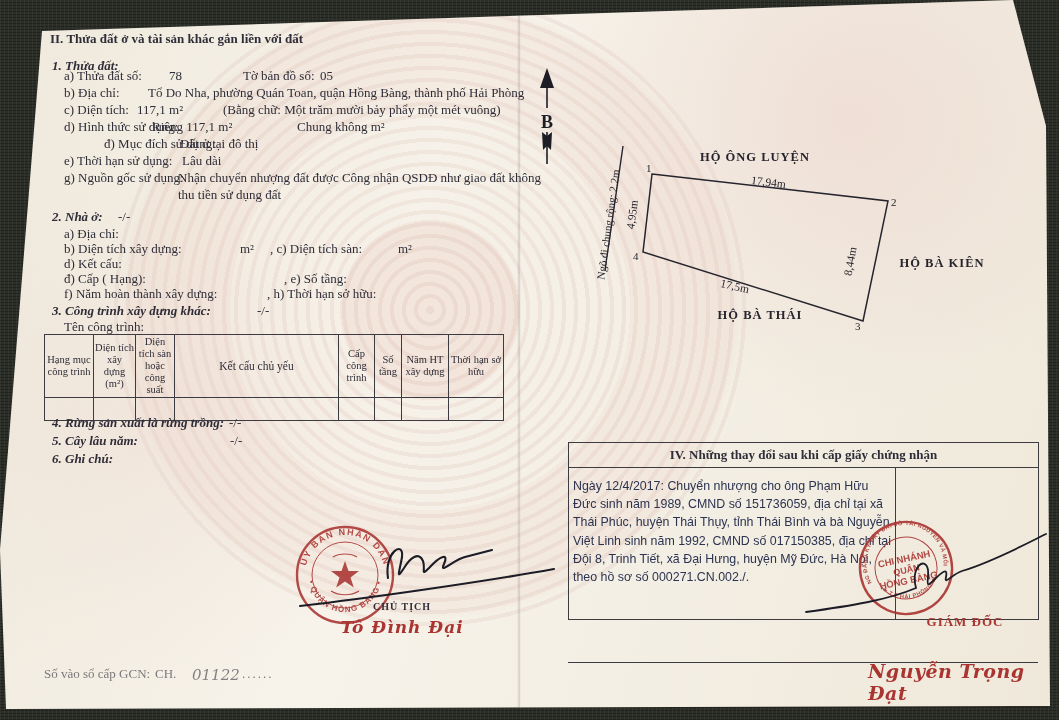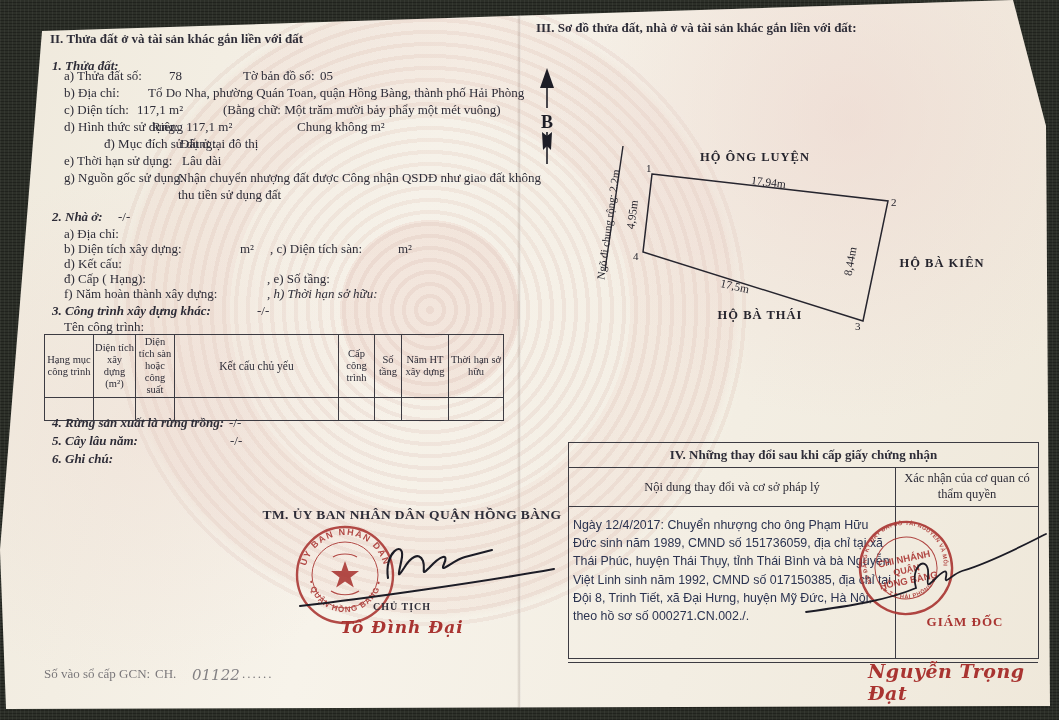--- a/index.html
+++ b/index.html
@@ -111,25 +111,25 @@
     <span style="left:0;">b) Diện tích xây dựng:</span>
     <span style="left:176px;">m²</span>
     <span style="left:206px;">, c) Diện tích sàn:</span>
     <span style="left:334px;">m²</span>
   </div>
   <div class="row" style="left:64px;top:256px;">
     <span style="left:0;">d) Kết cấu:</span>
   </div>
   <div class="row" style="left:64px;top:271px;">
     <span style="left:0;">đ) Cấp ( Hạng):</span>
-    <span style="left:203px;">, e) Số tầng:</span>
+    <span style="left:220px;">, e) Số tầng:</span>
   </div>
   <div class="row" style="left:64px;top:286px;">
     <span style="left:0;">f) Năm hoàn thành xây dựng:</span>
-    <span style="left:203px;font-style:italic;">, h) Thời hạn sở hữu:</span>
+    <span style="left:203px;">, h) Thời hạn sở hữu:</span>
   </div>
 
   <div class="row b i" style="left:52px;top:303px;">
     <span style="left:0;">3. Công trình xây dựng khác:</span>
     <span style="left:205px;font-weight:normal;font-style:normal;">-/-</span>
   </div>
   <div class="row" style="left:64px;top:319px;">
     <span style="left:0;">Tên công trình:</span>
   </div>
 
@@ -175,21 +175,20 @@
     <span style="left:177px;font-weight:normal;font-style:normal;">-/-</span>
   </div>
   <div class="row b i" style="left:52px;top:433px;">
     <span style="left:0;">5. Cây lâu năm:</span>
     <span style="left:178px;font-weight:normal;font-style:normal;">-/-</span>
   </div>
   <div class="row b i" style="left:52px;top:451px;">
     <span style="left:0;">6. Ghi chú:</span>
   </div>
 
-  <div class="abs b" style="left:237px;top:507px;width:350px;text-align:center;font-size:13.5px;letter-spacing:.4px;">TM. ỦY BAN NHÂN DÂN QUẬN HỒNG BÀNG</div>
 
   <svg class="abs" style="left:293px;top:523px;opacity:.88;" width="104" height="104" viewBox="0 0 104 104">
     <circle class="stampline" cx="52" cy="52" r="48" stroke-width="2.4"></circle>
     <circle class="stampline" cx="52" cy="52" r="33" stroke-width="1"></circle>
     <defs>
       <path id="arcT" d="M 12,52 A 40,40 0 0 1 92,52"></path>
       <path id="arcB" d="M 15,52 A 37,37 0 0 0 89,52"></path>
     </defs>
     <text class="stamptext" font-size="9" letter-spacing="1.5"><textPath href="#arcT" startOffset="50%" text-anchor="middle">ỦY BAN NHÂN DÂN</textPath></text>
     <text class="stamptext" font-size="8" letter-spacing="1"><textPath href="#arcB" startOffset="50%" text-anchor="middle">• QUẬN HỒNG BÀNG •</textPath></text>
@@ -206,21 +205,20 @@
   <div class="abs b" style="left:342px;top:601px;width:120px;text-align:center;font-size:10px;letter-spacing:1px;">CHỦ TỊCH</div>
   <div class="abs red i b" style="left:312px;top:617px;width:180px;text-align:center;font-size:17px;font-family:'DejaVu Serif',serif;letter-spacing:1px;">Tô Đình Đại</div>
 
   <div class="row" style="left:44px;top:666px;opacity:.62;">
     <span style="left:0;">Số vào sổ cấp GCN:</span>
     <span style="left:111px;">CH.</span>
     <span class="hand" style="left:148px;font-size:15px;">01122</span>
     <span style="left:198px;letter-spacing:2px;">......</span>
   </div>
 
-  <div class="abs b" style="left:536px;top:20px;font-size:13px;">III. Sơ đồ thửa đất, nhà ở và tài sản khác gắn liền với đất:</div>
 
   <svg class="abs" style="left:532px;top:66px;" width="30" height="105" viewBox="0 0 30 105">
     <polygon points="15,2 8,22 22,22" fill="#1d1d26"></polygon>
     <line x1="15" y1="18" x2="15" y2="42" stroke="#1d1d26" stroke-width="1.6"></line>
     <text x="15" y="62" text-anchor="middle" font-size="18" font-weight="bold" font-family="Liberation Serif, serif" fill="#1d1d26">B</text>
     <line x1="15" y1="66" x2="15" y2="98" stroke="#1d1d26" stroke-width="1.6"></line>
     <polygon points="15,70 10,66 11,84 15,80 19,84 20,66" fill="#1d1d26"></polygon>
   </svg>
 
   <svg class="abs" style="left:588px;top:130px;" width="470" height="215" viewBox="0 0 470 215">
@@ -243,24 +241,20 @@
   <div class="abs" style="left:568px;top:442px;">
     <table class="iv">
       <colgroup>
           <col style="width:327px">
           <col style="width:143px">
         </colgroup>
       <tbody>
           <tr style="height:25px;">
         <td colspan="2" style="text-align:center;font-weight:bold;font-size:13px;">IV. Những thay đổi sau khi cấp giấy chứng nhận</td>
       </tr>
-      <tr style="height:39px;">
-        <td style="text-align:center;">Nội dung thay đổi và cơ sở pháp lý</td>
-        <td style="text-align:center;line-height:1.25;">Xác nhận của cơ quan có thẩm quyền</td>
-      </tr>
       <tr style="height:152px;">
         <td style="vertical-align:top;padding:9px 2px 2px 4px;font-family:'Liberation Sans',sans-serif;font-size:12.4px;line-height:1.47;color:#2b3350;white-space:normal;">Ngày 12/4/2017: Chuyển nhượng cho ông Phạm Hữu Đức sinh năm 1989, CMND số 151736059, địa chỉ tại xã Thái Phúc, huyện Thái Thụy, tỉnh Thái Bình và bà Nguyễn Việt Linh sinh năm 1992, CMND số 017150385, địa chỉ tại Đội 8, Trinh Tiết, xã Đại Hưng, huyện Mỹ Đức, Hà Nội, theo hồ sơ số 000271.CN.002./.</td>
         <td></td>
       </tr>
     </tbody>
       </table>
   </div>
   <div class="abs" style="left:568px;top:662px;width:470px;height:1px;background:#3c3b42;"></div>
 
   <svg class="abs" style="left:856px;top:518px;opacity:.9;transform:rotate(-12deg);" width="100" height="100" viewBox="0 0 100 100">

